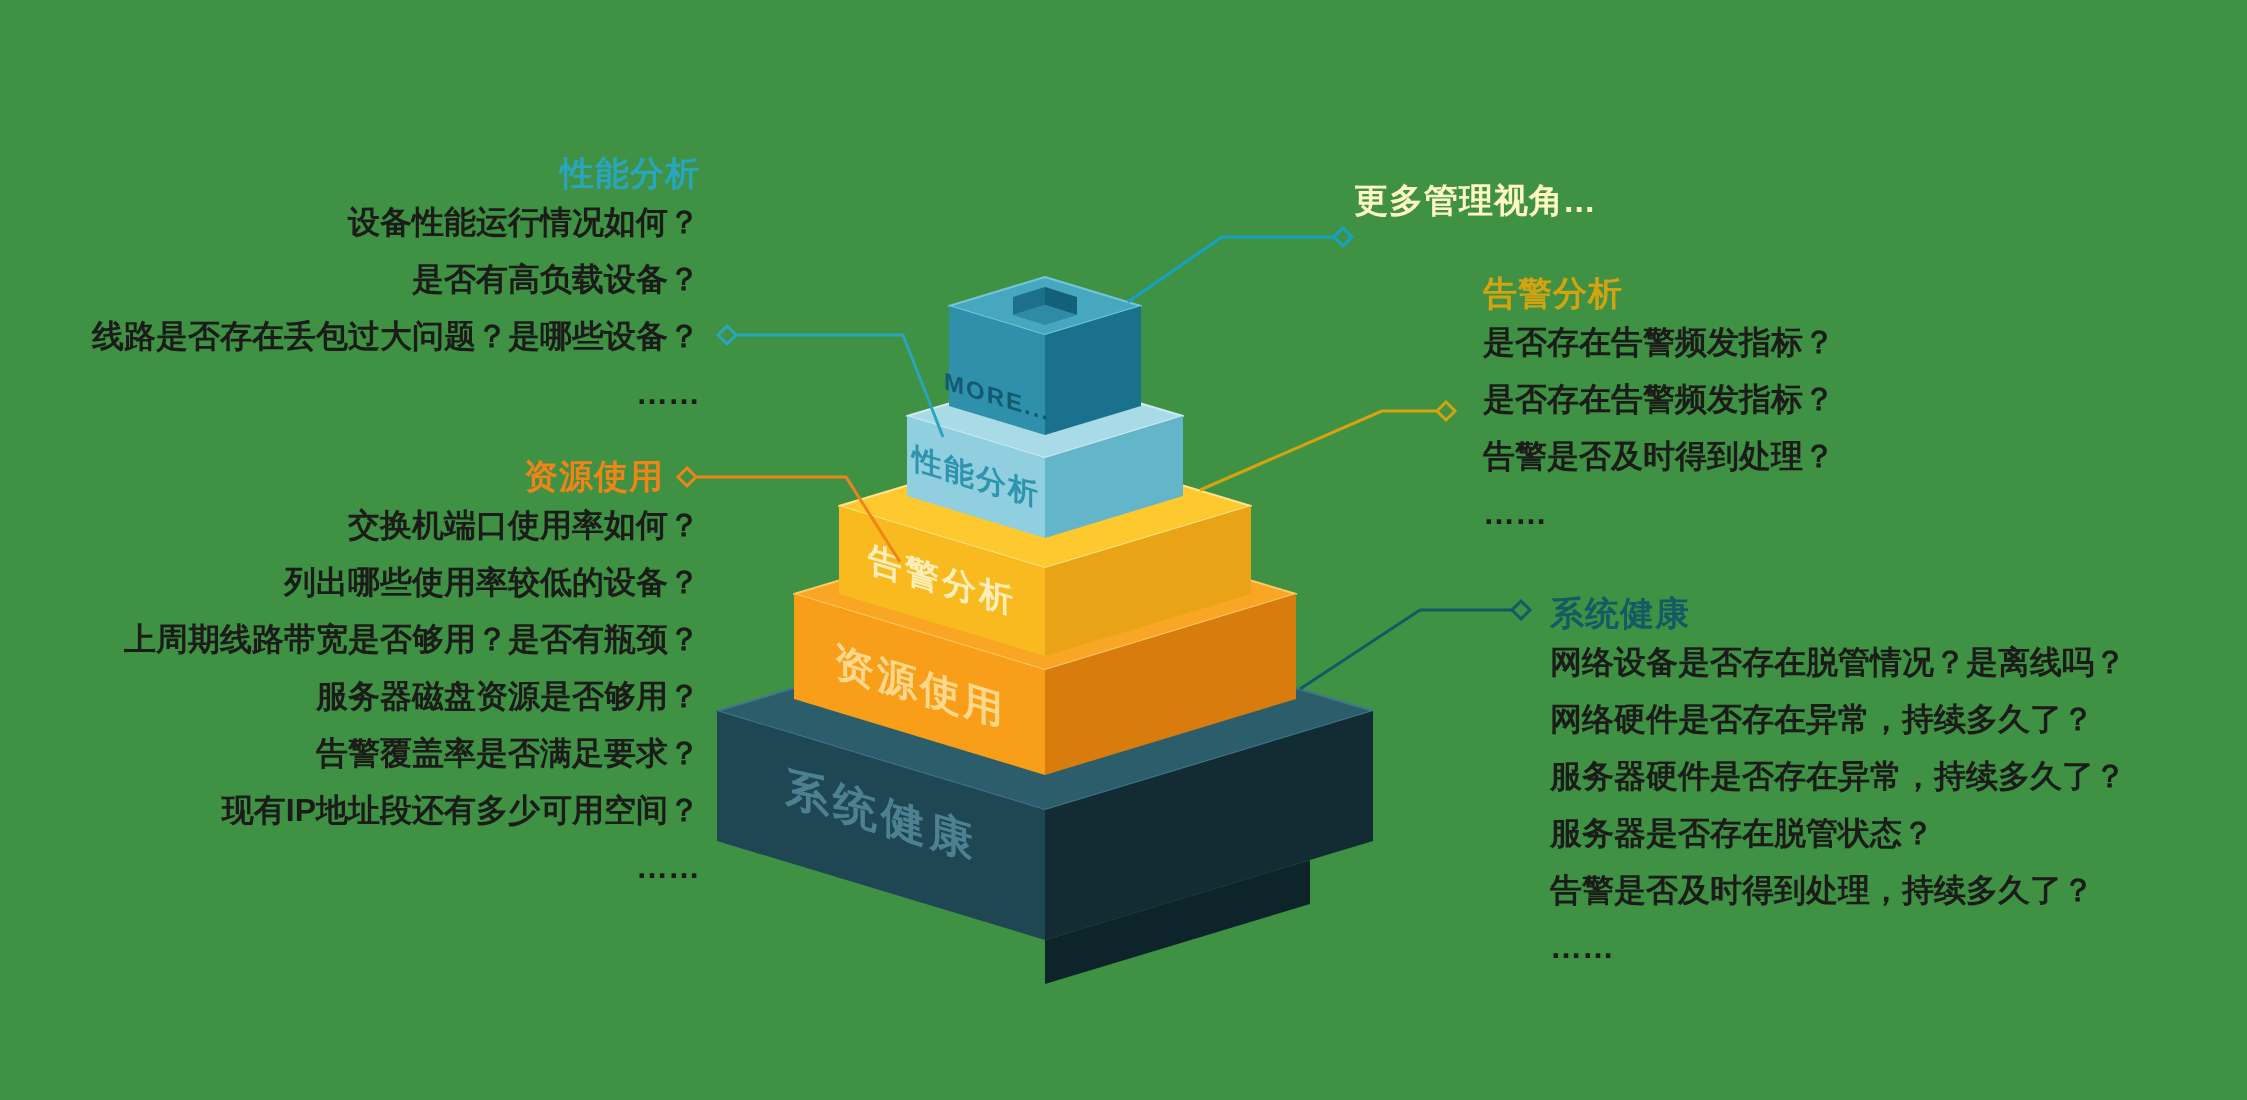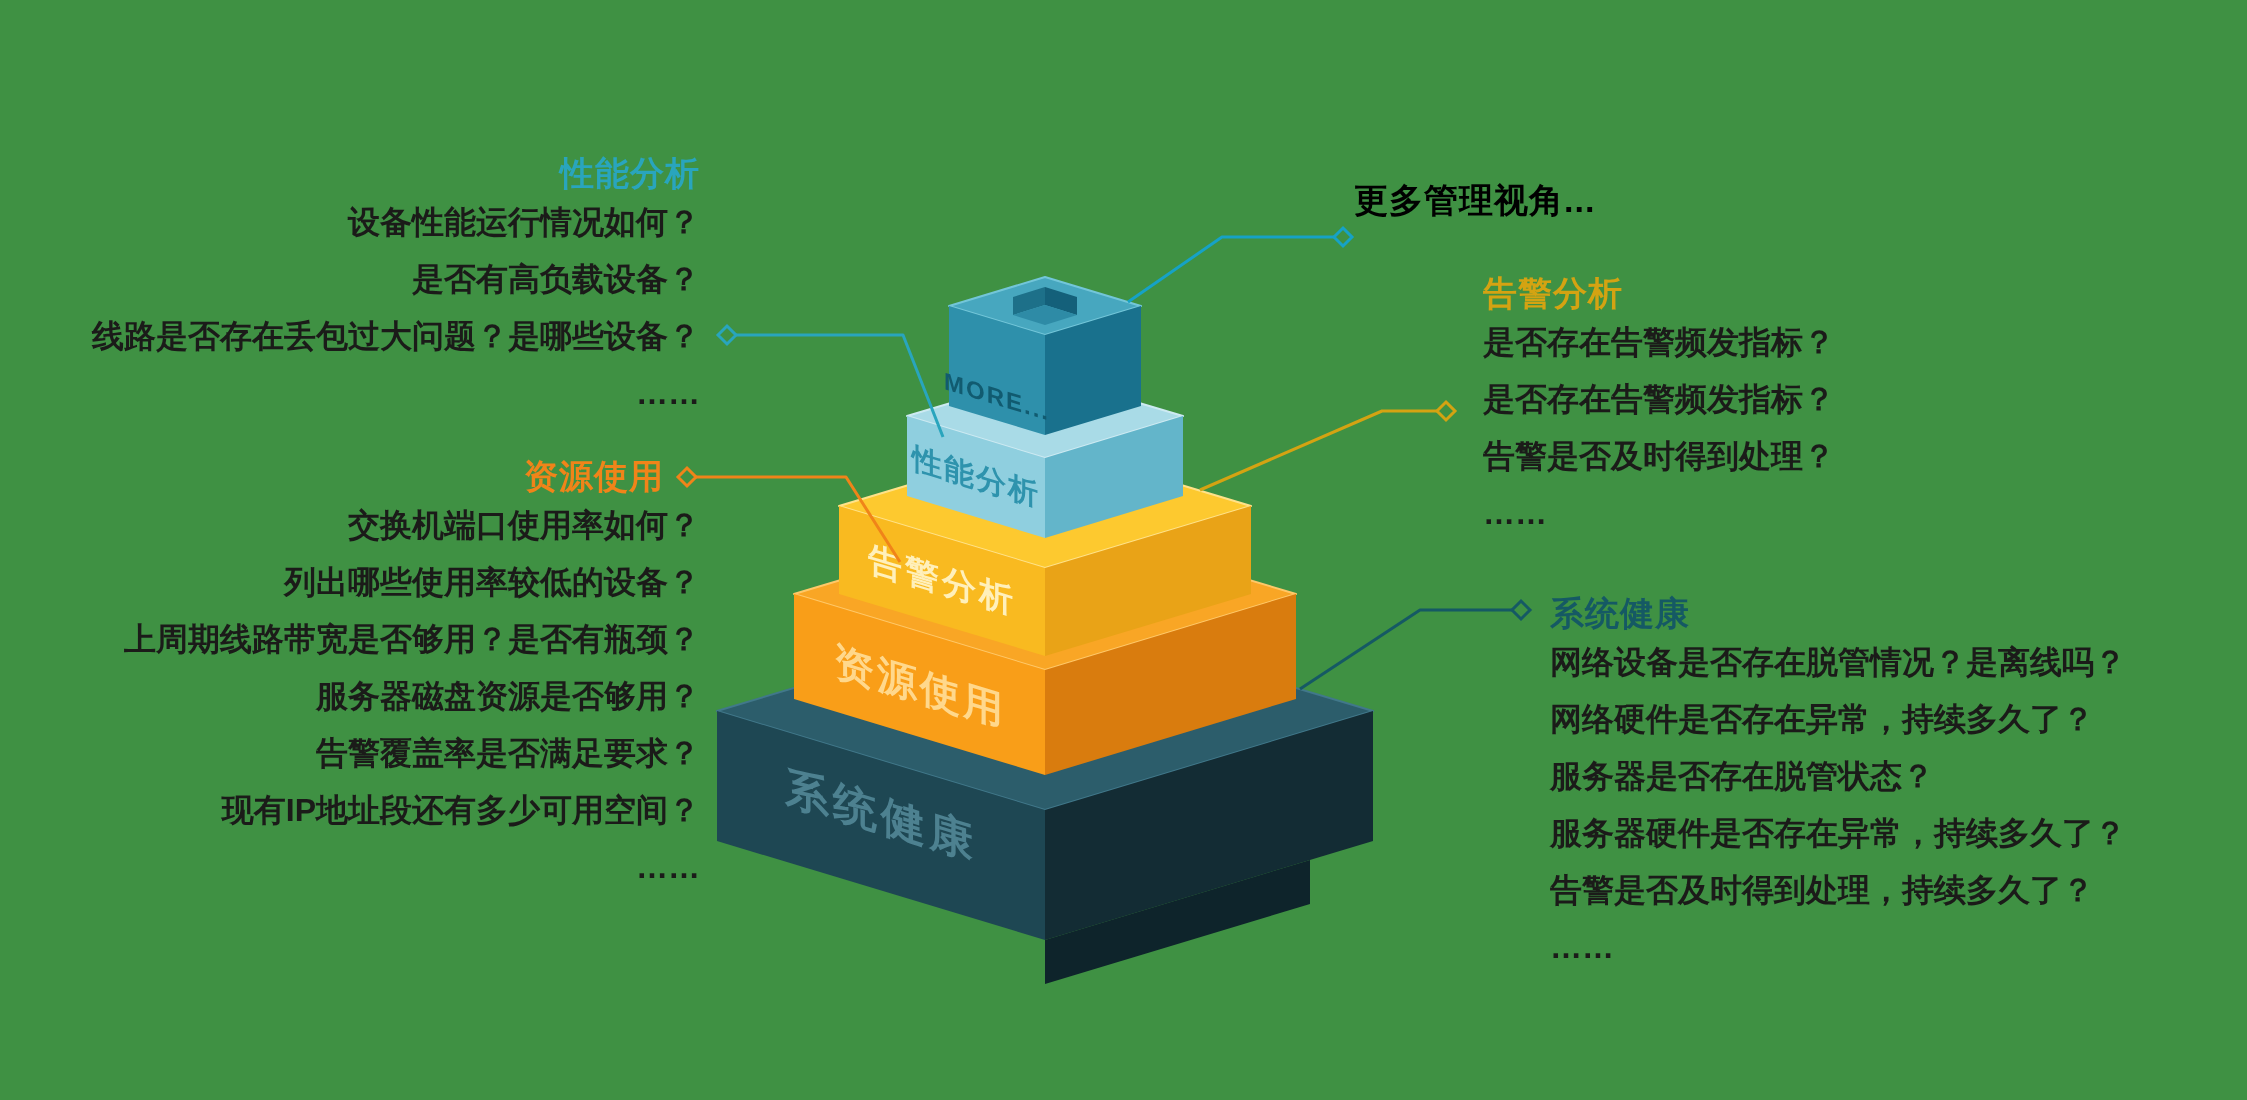--- a/index.html
+++ b/index.html
@@ -15,21 +15,21 @@
   svg text {
     font-family: "Liberation Sans", "DejaVu Sans", sans-serif;
     font-weight: bold;
   }
   .anno { position: absolute; white-space: nowrap; }
   .anno.left-side { text-align: right; }
   .anno.right-side { text-align: left; }
   .title { font-size: 34px; font-weight: 800; line-height: 42px; letter-spacing: 1px; }
   .t-perf   { color: #29a5bd; }
   .t-res    { color: #f08419; margin-right: 36px; }
-  .t-more   { color: #000000; }
+  .t-more   { color: #fef9c3; }
   .t-alarm  { color: #d4a312; }
   .t-health { color: #155964; }
   .q {
     font-size: 32px;
     line-height: 57px;
     font-weight: 700;
     color: #1b1b19;
   }
 </style>
 </head>
@@ -120,19 +120,19 @@
     <div class="q">是否存在告警频发指标？</div>
     <div class="q">是否存在告警频发指标？</div>
     <div class="q">告警是否及时得到处理？</div>
     <div class="q">……</div>
   </div>
 
   <div class="anno right-side" style="left:1550px; top:592px;">
     <div class="title t-health">系统健康</div>
     <div class="q">网络设备是否存在脱管情况？是离线吗？</div>
     <div class="q">网络硬件是否存在异常，持续多久了？</div>
+    <div class="q">服务器硬件是否存在异常，持续多久了？</div>
     <div class="q">服务器是否存在脱管状态？</div>
-    <div class="q">服务器硬件是否存在异常，持续多久了？</div>
     <div class="q">告警是否及时得到处理，持续多久了？</div>
     <div class="q">……</div>
   </div>
 
 </div>
 
 </body></html>

